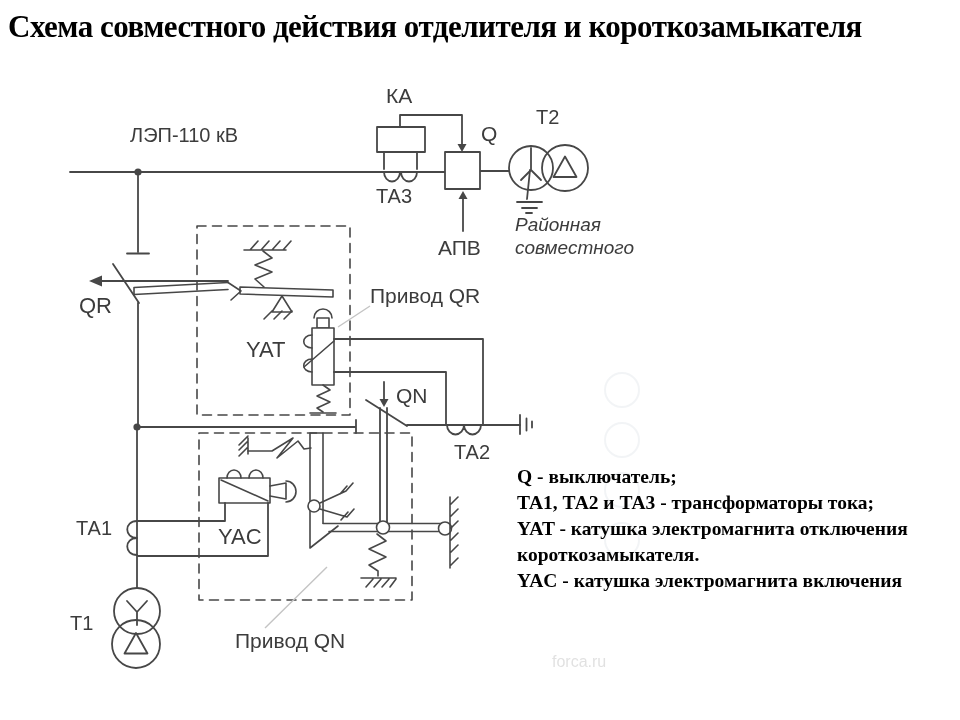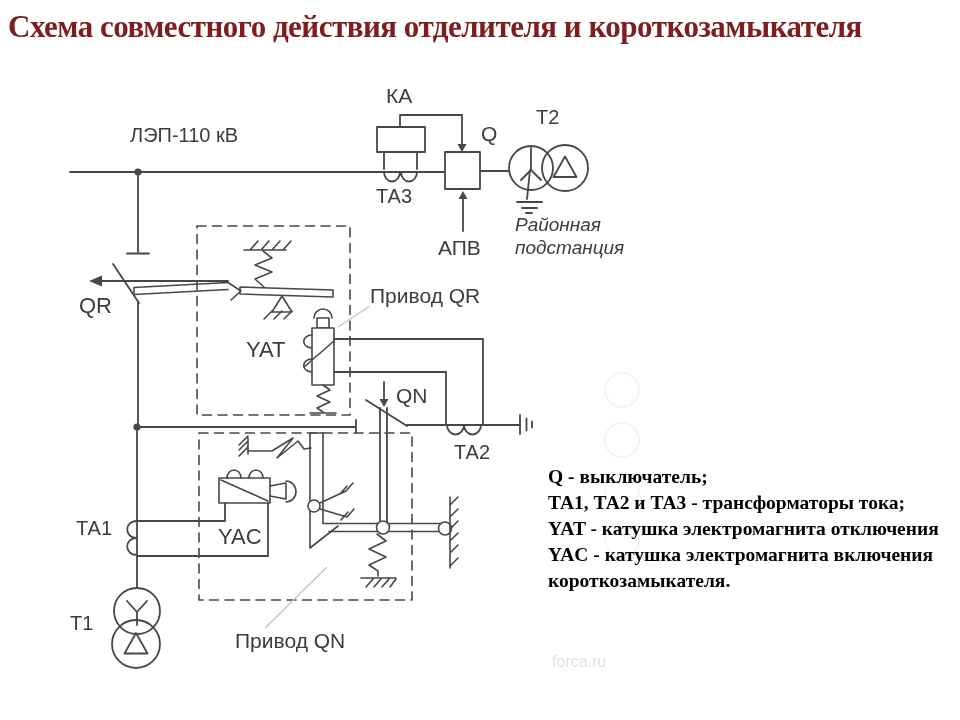--- a/index.html
+++ b/index.html
@@ -1,28 +1,28 @@
 <!DOCTYPE html>
 <html><head>
 <meta charset="utf-8">
 <style>
   html,body{margin:0;padding:0;background:#fff;}
   .page{position:relative;width:960px;height:720px;background:#ffffff;overflow:hidden;
         font-family:"Liberation Sans",sans-serif;}
   .title{position:absolute;left:8px;top:9px;margin:0;white-space:nowrap;
          font-family:"Liberation Serif",serif;font-weight:bold;font-size:31px;
-         letter-spacing:-0.5px;color:#7f1d1d;z-index:3;}
+         letter-spacing:-0.5px;color:#000000;z-index:3;}
   .schematic{position:absolute;left:0;top:0;z-index:1;}
   .lbl{position:absolute;color:#3c3c3c;white-space:nowrap;z-index:2;font-size:20px;}
   .lbl.big{font-size:22px;}
   .lbl.mid{font-size:21px;}
   .lbl.ital{font-style:italic;font-size:19px;white-space:normal;width:118px;line-height:1.2;}
   .legend{position:absolute;left:517px;top:464px;z-index:2;
           font-family:"Liberation Serif",serif;font-weight:bold;font-size:19.5px;
-          color:#000;line-height:26px;margin-left:31px;}
+          color:#000;line-height:26px;}
   .legend div{white-space:nowrap;}
   .wm-text{position:absolute;left:552px;top:653px;z-index:1;font-size:16px;
            color:#c9c9c9;opacity:.55;}
 </style>
 </head>
 <body>
 
 <div class="page">
 
   <h1 class="title">Схема совместного действия отделителя и короткозамыкателя</h1>
@@ -158,34 +158,34 @@
 
     <path stroke="#c4c4c4" stroke-width="1.4" fill="none" d="M370,306 L338,327 M265,628 L327,567"></path>
   </svg>
 
   <div class="lbl" style="left:106px;top:124px;margin-left:24px;">ЛЭП-110 кВ</div>
   <div class="lbl mid" style="left:386px;top:84px;">КА</div>
   <div class="lbl" style="left:376px;top:185px;">ТА3</div>
   <div class="lbl mid" style="left:481px;top:122px;">Q</div>
   <div class="lbl mid" style="left:438px;top:236px;">АПВ</div>
   <div class="lbl" style="left:536px;top:106px;">Т2</div>
-  <div class="lbl ital" style="left:515px;top:214px;">Районная подстанция</div>
+  <div class="lbl ital" style="left:515px;top:214px;">Районная совместного</div>
   <div class="lbl big" style="left:79px;top:293px;">QR</div>
   <div class="lbl mid" style="left:370px;top:284px;">Привод QR</div>
   <div class="lbl big" style="left:246px;top:337px;">YAT</div>
   <div class="lbl mid" style="left:396px;top:384px;">QN</div>
   <div class="lbl" style="left:454px;top:441px;">ТА2</div>
   <div class="lbl" style="left:76px;top:517px;">ТА1</div>
   <div class="lbl big" style="left:218px;top:524px;">YAC</div>
   <div class="lbl" style="left:70px;top:612px;">Т1</div>
   <div class="lbl mid" style="left:235px;top:629px;">Привод QN</div>
 
   <div class="wm-text">forca.ru</div>
 
   <div class="legend">
     <div>Q - выключатель;</div>
     <div>ТА1, ТА2 и ТА3 - трансформаторы тока;</div>
     <div>YAT - катушка электромагнита отключения</div>
+    <div>короткозамыкателя.</div>
     <div>YAC - катушка электромагнита включения</div>
-    <div>короткозамыкателя.</div>
   </div>
 
 </div>
 
 </body></html>

